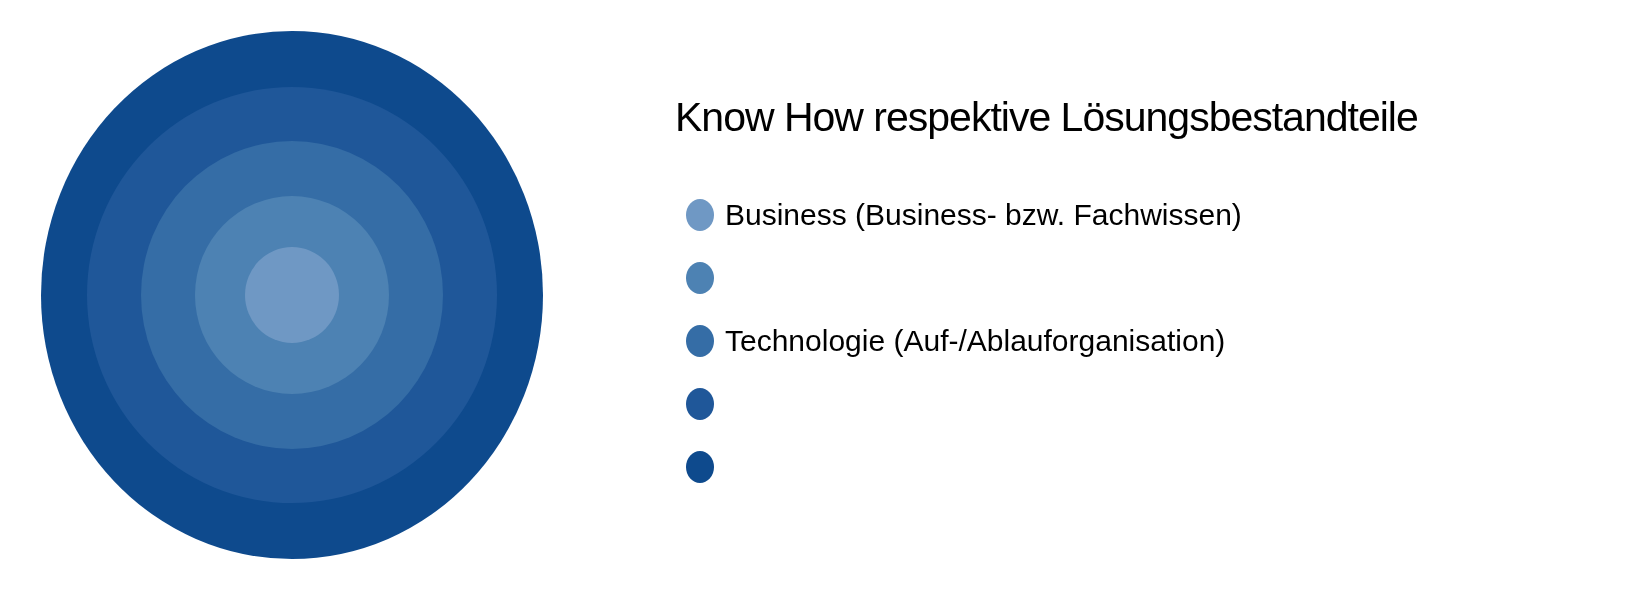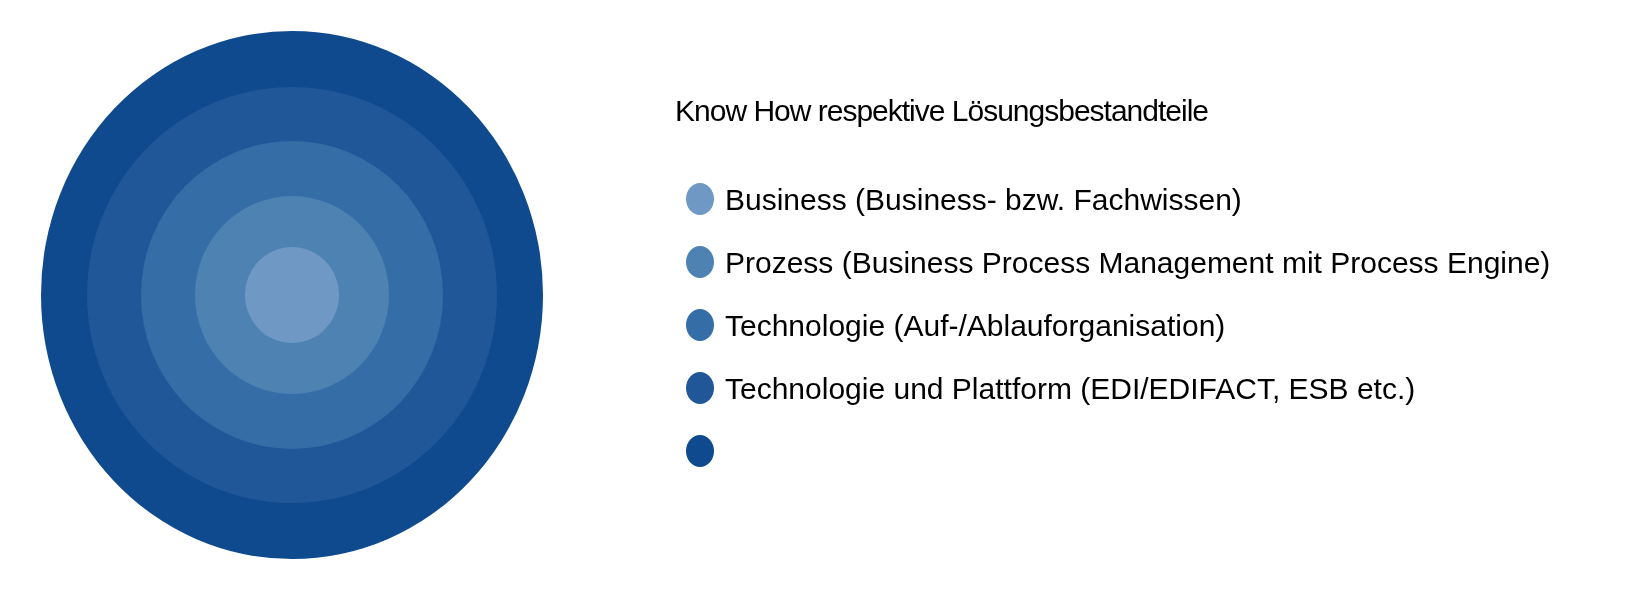--- a/index.html
+++ b/index.html
@@ -26,32 +26,33 @@
     left: 292px;
     top: 295px;
     transform: translate(-50%, -50%);
     border-radius: 50%;
   }
   
   .legend-title {
     position: absolute;
     left: 675px;
     top: 94px;
-    font-size: 30px;
+    font-size: 41px;
     letter-spacing: -1px;
     white-space: nowrap;
     color: #000000;
   }
   .legend-items {
     position: absolute;
     left: 686px;
     top: 183px;
   }
   .legend-row {
     display: flex;
+    align-items: center;
     height: 63px;
   }
   .bullet {
     width: 28px;
     height: 32px;
     border-radius: 50%;
     margin-right: 11px;
     flex: 0 0 auto;
   }
   .legend-label {
@@ -75,29 +76,27 @@
 
   <div>
     <div class="legend-title">Know How respektive Lösungsbestandteile</div>
     <div class="legend-items" id="legend-items">
         <div class="legend-row">
           <span class="bullet" style="background: rgb(111, 152, 196);"></span>
           <span class="legend-label">Business (Business- bzw. Fachwissen)</span>
         </div>
         <div class="legend-row">
           <span class="bullet" style="background: rgb(77, 130, 179);"></span>
-          <span class="legend-label">Prozess (Business Process Management mit Process Engine)</span>
         </div>
         <div class="legend-row">
           <span class="bullet" style="background: rgb(53, 109, 166);"></span>
           <span class="legend-label">Technologie (Auf-/Ablauforganisation)</span>
         </div>
         <div class="legend-row">
           <span class="bullet" style="background: rgb(31, 87, 153);"></span>
-          <span class="legend-label">Technologie und Plattform (EDI/EDIFACT, ESB etc.)</span>
         </div>
         <div class="legend-row">
           <span class="bullet" style="background: rgb(14, 74, 141);"></span>
         </div>
       </div>
   </div>
 
 </div>
 
 </body></html>

